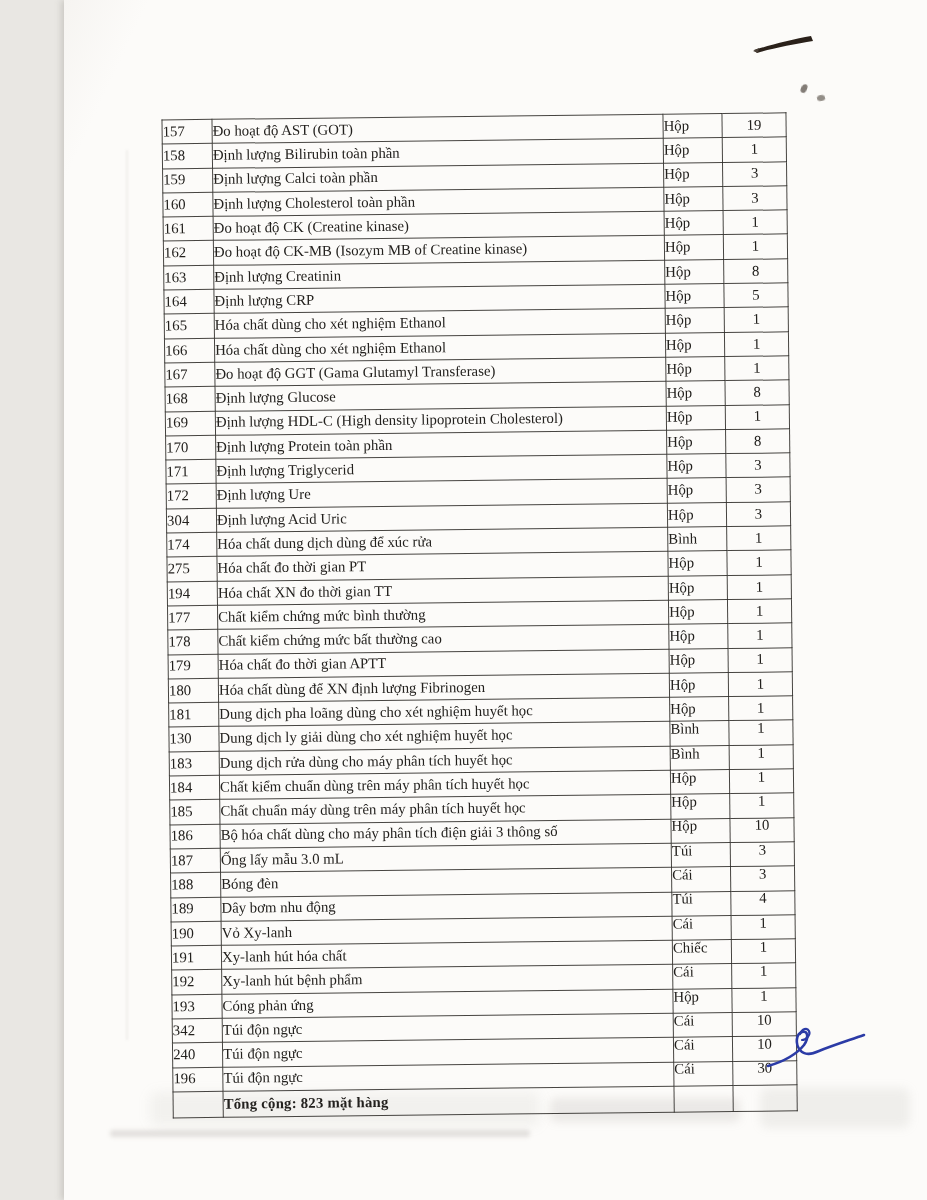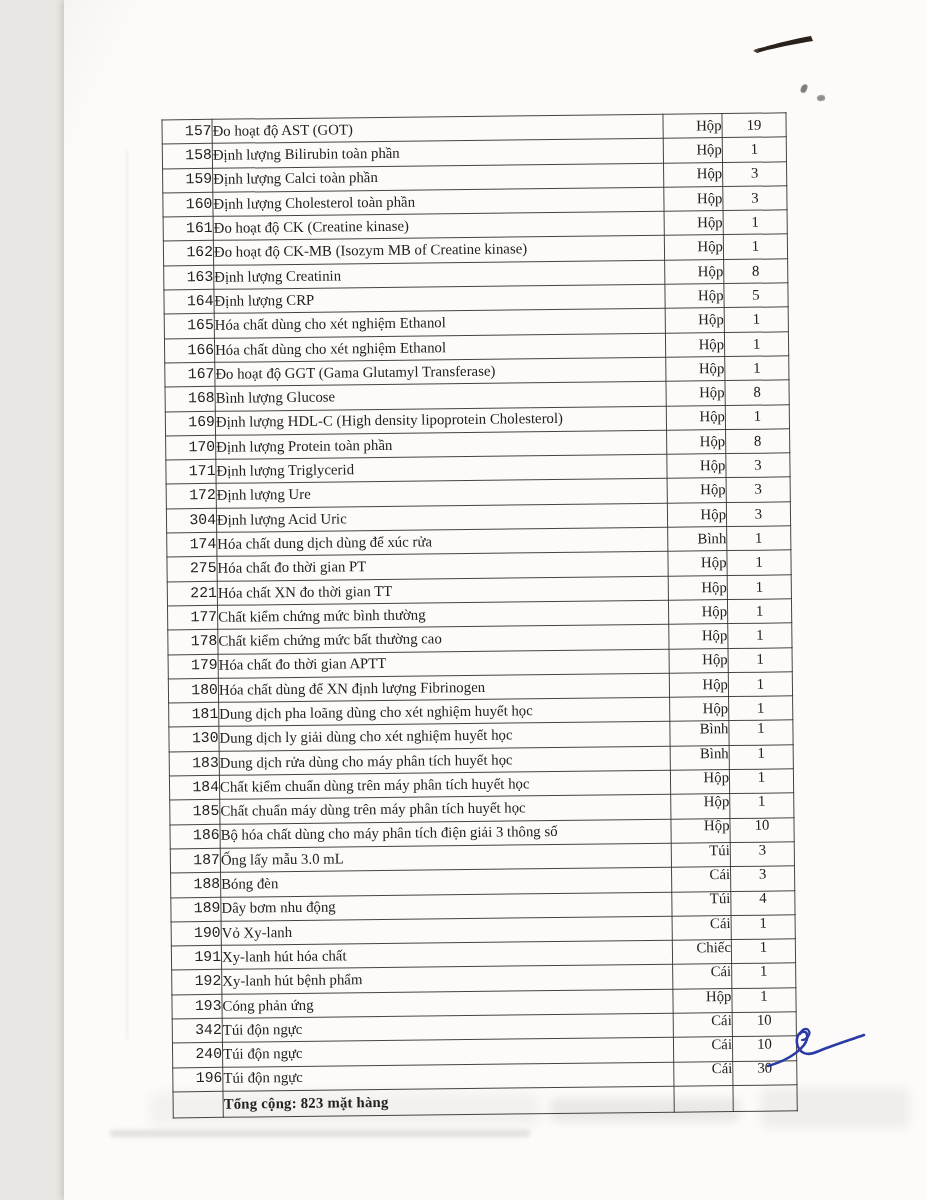--- a/index.html
+++ b/index.html
@@ -21,23 +21,23 @@
   table.items{
     border-collapse:collapse;width:624px;table-layout:fixed;
     color:#23211e;
   }
   table.items td{
     border:1px solid rgba(45,43,40,0.88);
     height:23.3px;padding:0;vertical-align:middle;
     font-size:14.8px;line-height:1.05;
     overflow:hidden;white-space:nowrap;
   }
-  td.c-no{width:49px;text-align:right;font-family:Liberation Mono, monospace;}
+  td.c-no{width:49px;text-align:left;}
   td.c-name{width:450px;text-align:left;padding-left:8px;}
-  td.c-unit{width:58px;text-align:right;}
+  td.c-unit{width:58px;text-align:left;}
   td.c-qty{width:63px;text-align:center;}
   .cellv{display:inline-block;}
   
   table.items tbody tr:nth-child(n+31) td.c-unit .cellv,
   table.items tbody tr:nth-child(n+31) td.c-qty .cellv{
     transform:translateY(-7px);
   }
   table.items tbody tr:nth-child(n+26) td.c-unit .cellv,
   table.items tbody tr:nth-child(n+26) td.c-qty .cellv{
     transform:translateY(-4px);
@@ -146,21 +146,21 @@
           <td class="c-qty"><span class="cellv">1</span></td>
         </tr>
         <tr>
           <td class="c-no"><span class="cellv">167</span></td>
           <td class="c-name"><span class="cellv">Đo hoạt độ GGT (Gama Glutamyl Transferase)</span></td>
           <td class="c-unit"><span class="cellv">Hộp</span></td>
           <td class="c-qty"><span class="cellv">1</span></td>
         </tr>
         <tr>
           <td class="c-no"><span class="cellv">168</span></td>
-          <td class="c-name"><span class="cellv">Bình lượng Glucose</span></td>
+          <td class="c-name"><span class="cellv">Định lượng Glucose</span></td>
           <td class="c-unit"><span class="cellv">Hộp</span></td>
           <td class="c-qty"><span class="cellv">8</span></td>
         </tr>
         <tr>
           <td class="c-no"><span class="cellv">169</span></td>
           <td class="c-name"><span class="cellv">Định lượng HDL-C (High density lipoprotein Cholesterol)</span></td>
           <td class="c-unit"><span class="cellv">Hộp</span></td>
           <td class="c-qty"><span class="cellv">1</span></td>
         </tr>
         <tr>
@@ -193,21 +193,21 @@
           <td class="c-unit"><span class="cellv">Bình</span></td>
           <td class="c-qty"><span class="cellv">1</span></td>
         </tr>
         <tr>
           <td class="c-no"><span class="cellv">275</span></td>
           <td class="c-name"><span class="cellv">Hóa chất đo thời gian PT</span></td>
           <td class="c-unit"><span class="cellv">Hộp</span></td>
           <td class="c-qty"><span class="cellv">1</span></td>
         </tr>
         <tr>
-          <td class="c-no"><span class="cellv">221</span></td>
+          <td class="c-no"><span class="cellv">194</span></td>
           <td class="c-name"><span class="cellv">Hóa chất XN đo thời gian TT</span></td>
           <td class="c-unit"><span class="cellv">Hộp</span></td>
           <td class="c-qty"><span class="cellv">1</span></td>
         </tr>
         <tr>
           <td class="c-no"><span class="cellv">177</span></td>
           <td class="c-name"><span class="cellv">Chất kiểm chứng mức bình thường</span></td>
           <td class="c-unit"><span class="cellv">Hộp</span></td>
           <td class="c-qty"><span class="cellv">1</span></td>
         </tr>

